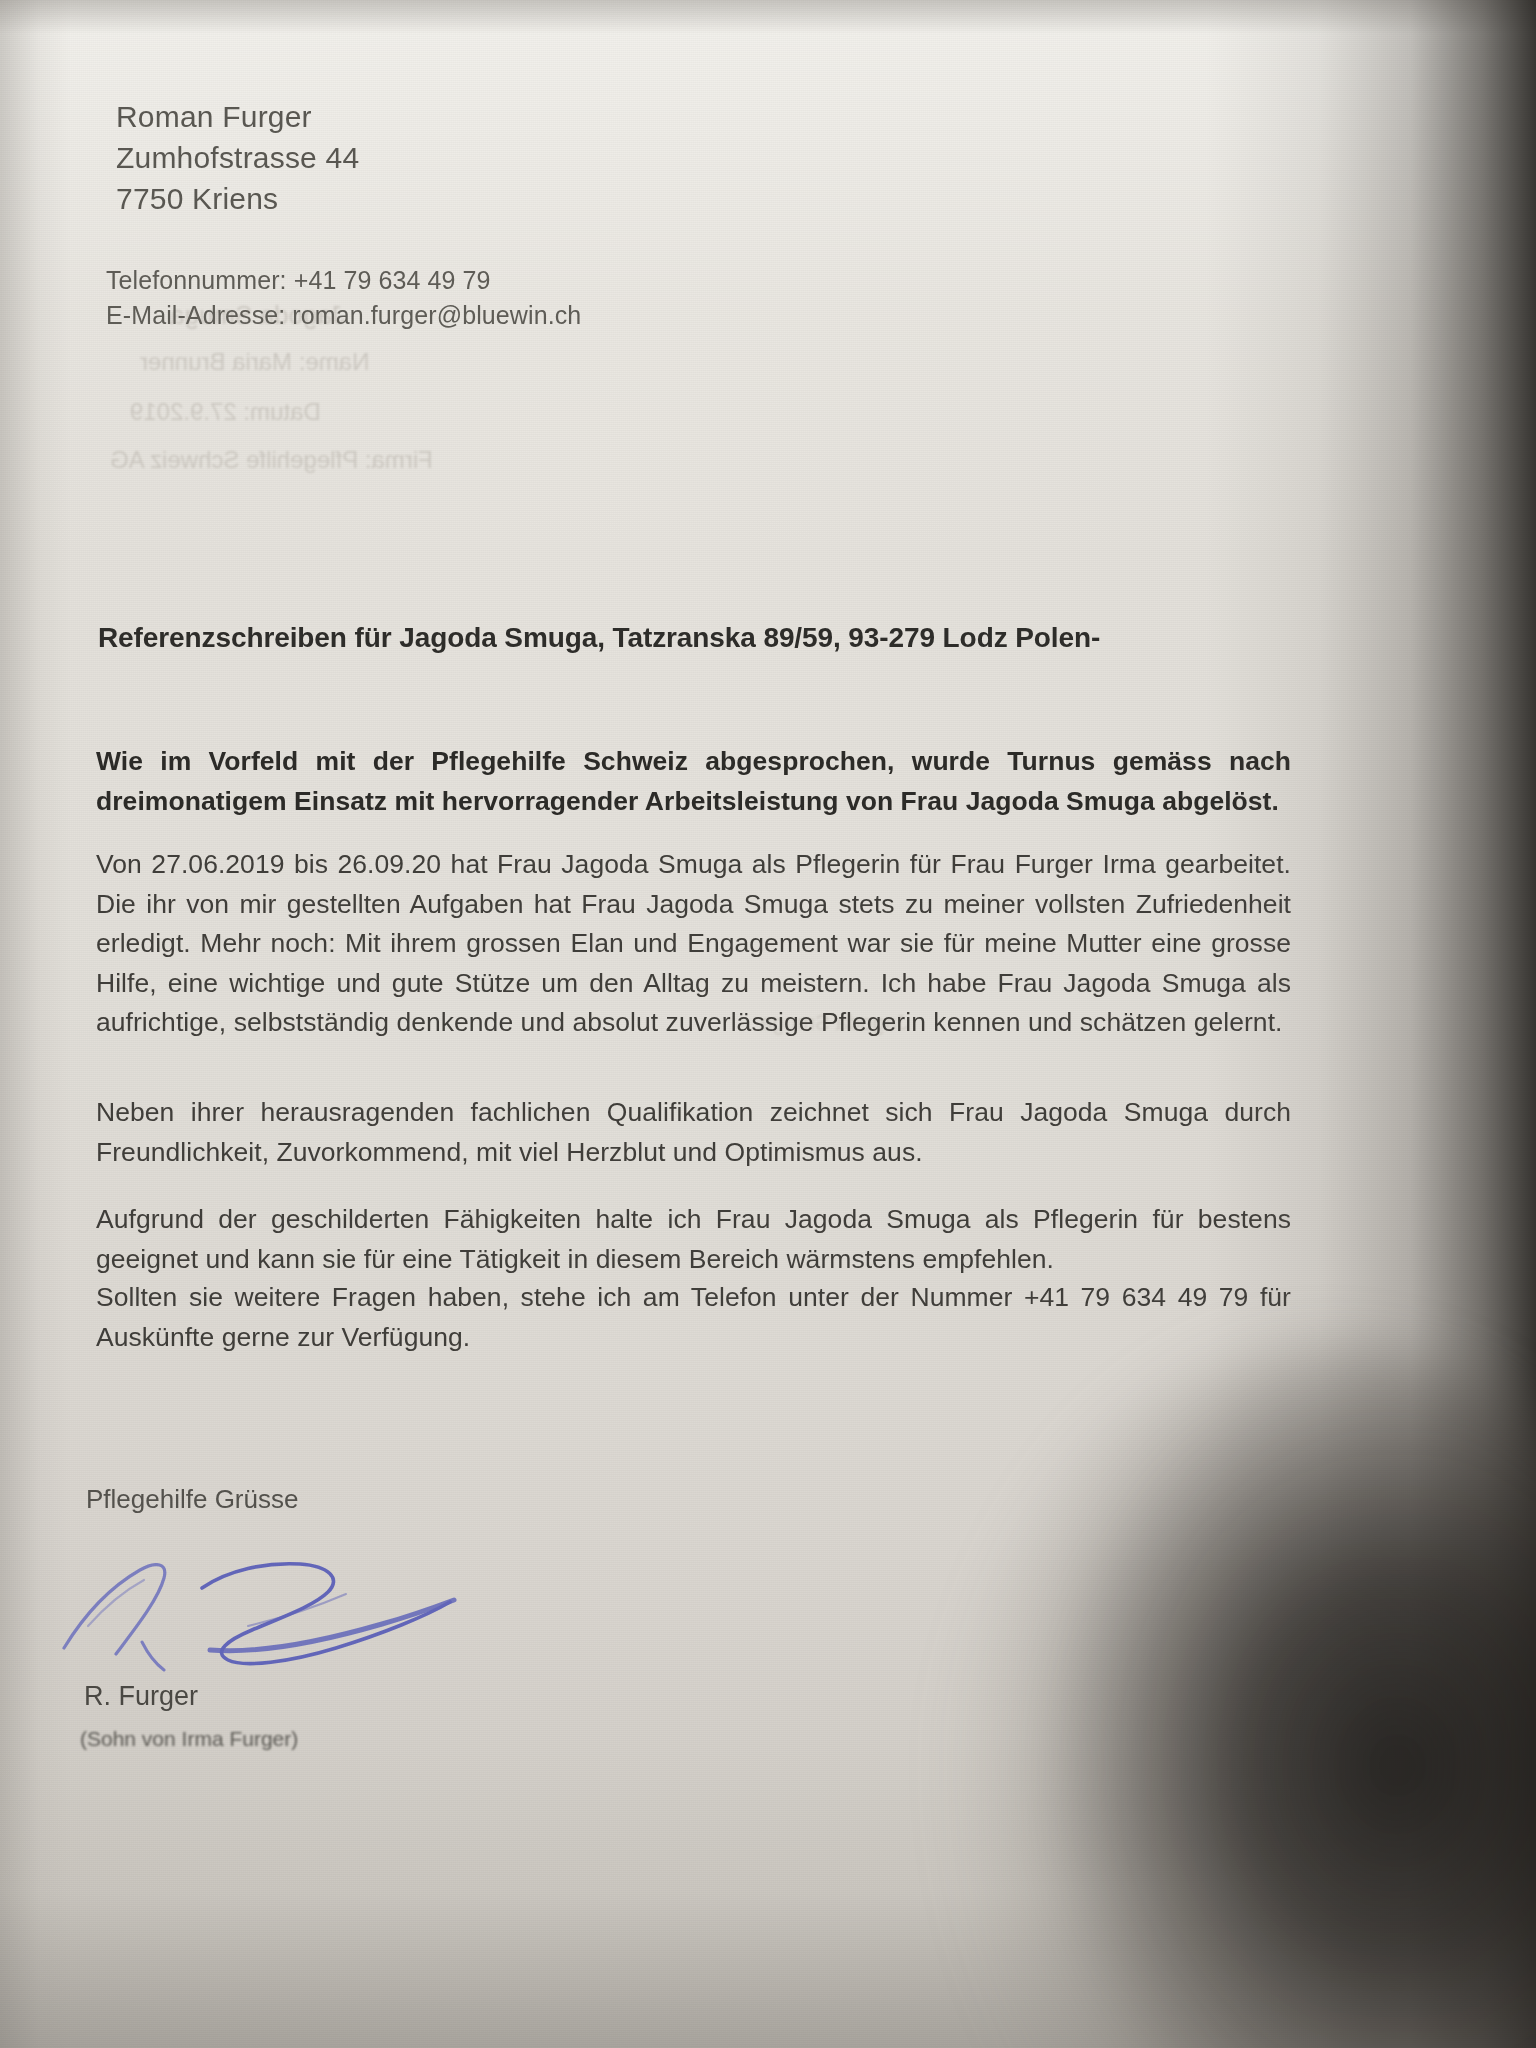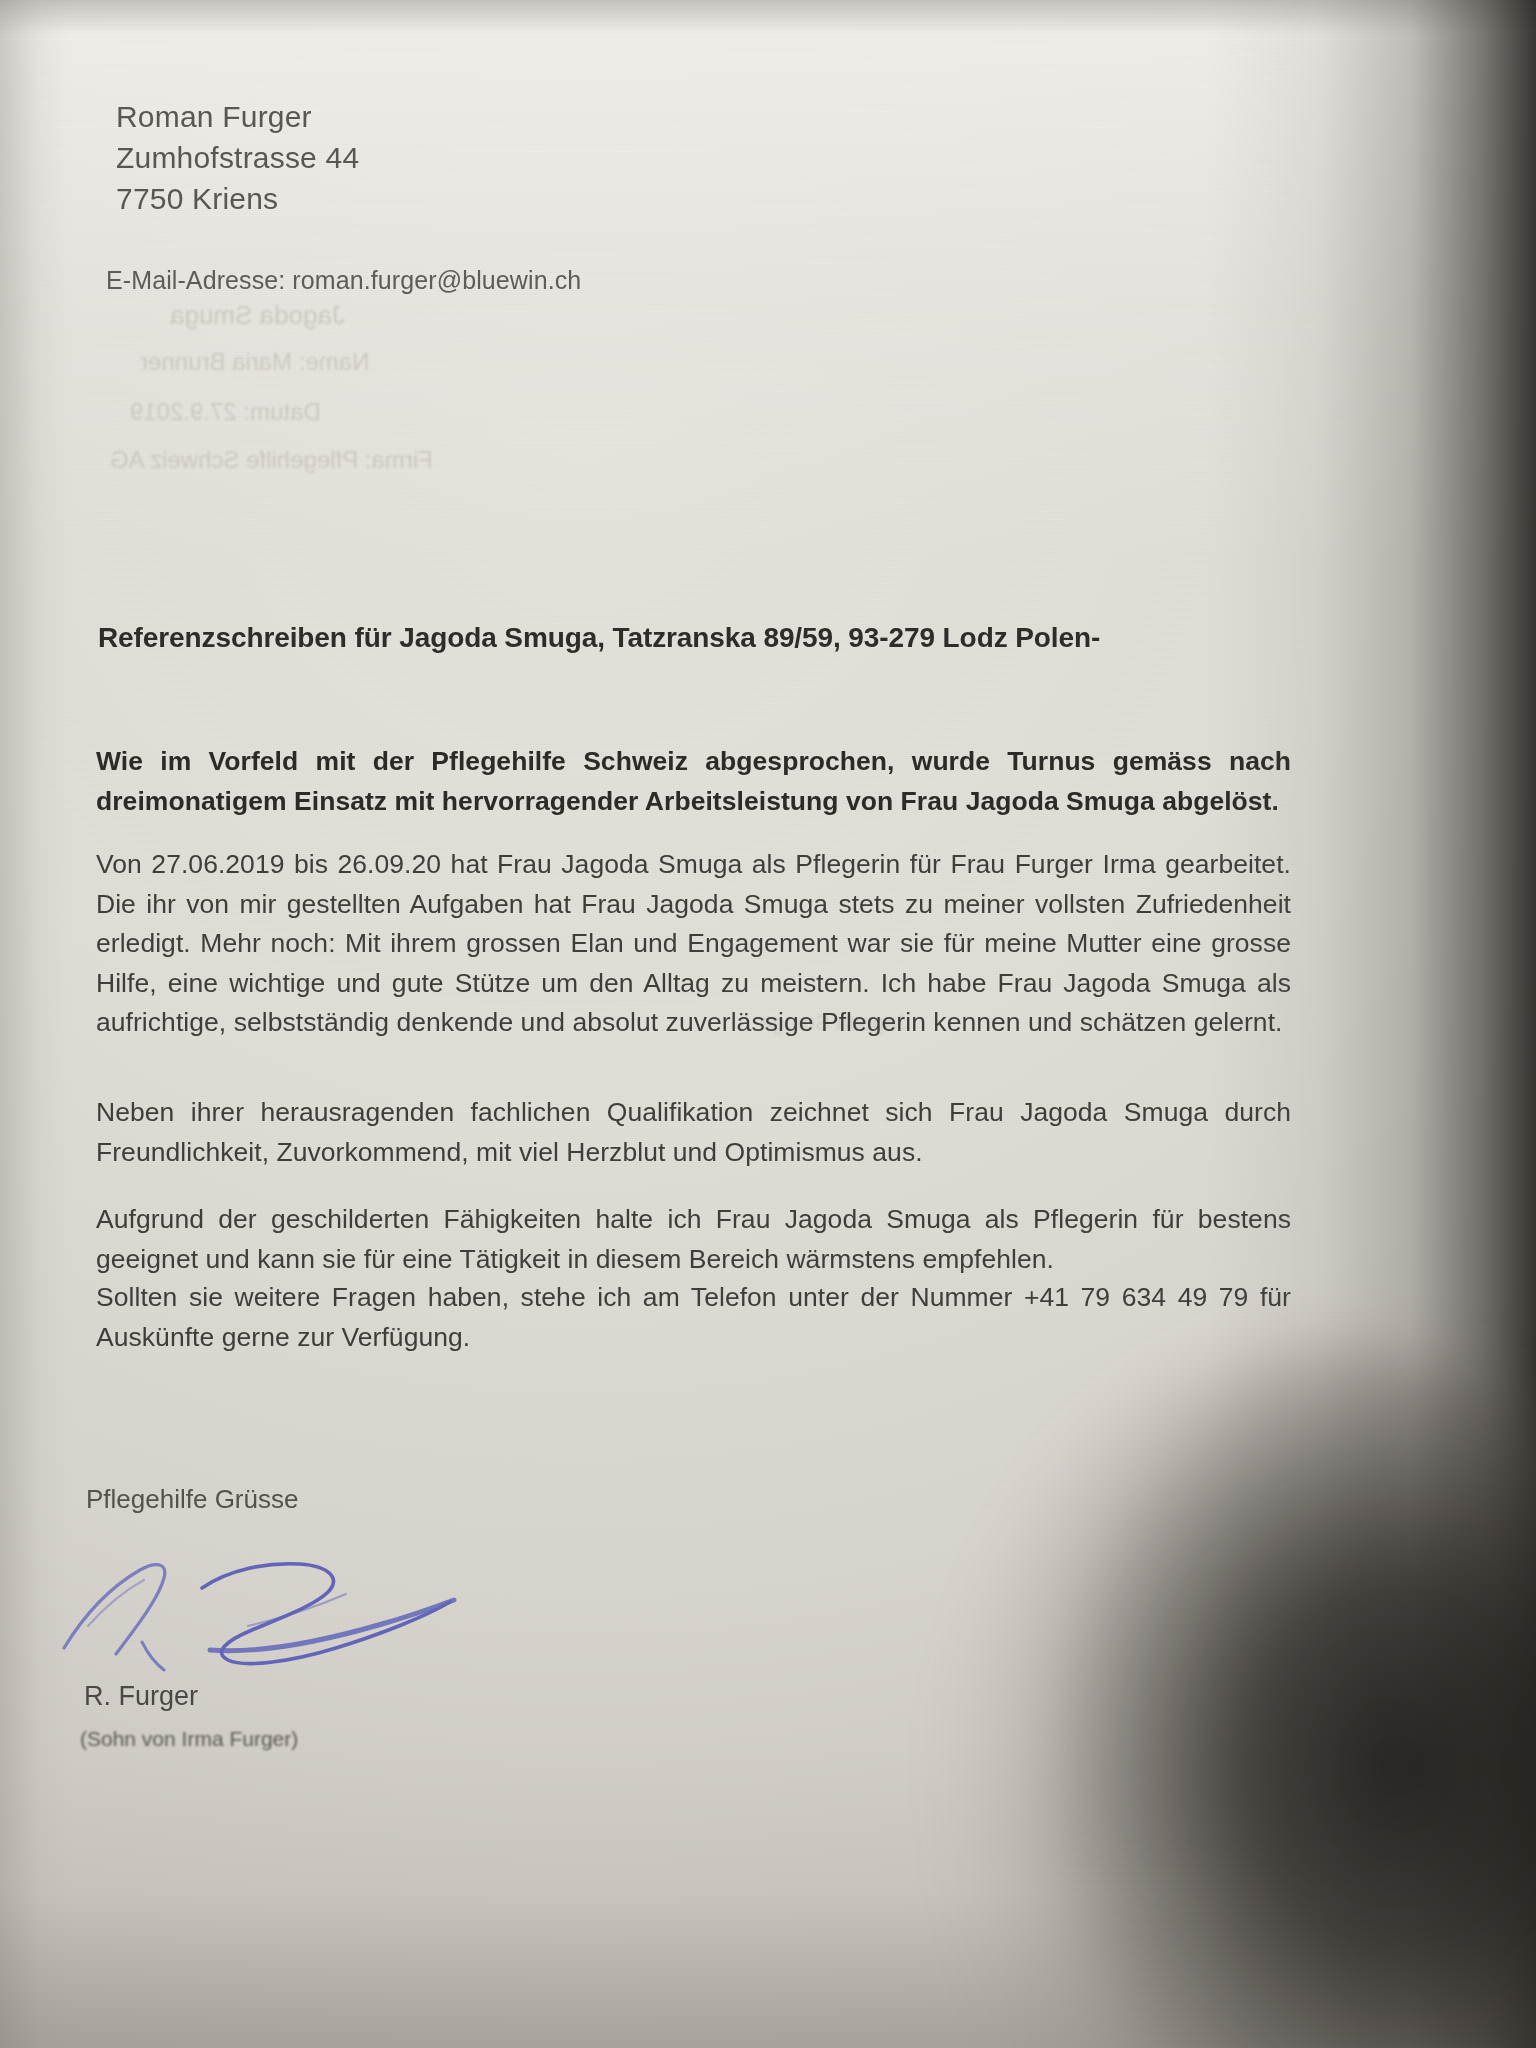--- a/index.html
+++ b/index.html
@@ -188,20 +188,21 @@
 
   <div class="content">
 
     <div class="blk sender blur-soft">
       <div>Roman Furger</div>
       <div>Zumhofstrasse 44</div>
       <div>7750 Kriens</div>
     </div>
 
     <div class="blk contact blur-soft">
+      <div>Telefonnummer: +41 79 634 49 79</div>
       <div>E-Mail-Adresse: roman.furger@bluewin.ch</div>
     </div>
 
     <div class="blk subject blur-soft">Referenzschreiben für Jagoda Smuga, Tatzranska 89/59, 93-279 Lodz Polen-</div>
 
     <div class="blk para bold p1 blur-soft">Wie im Vorfeld mit der Pflegehilfe Schweiz abgesprochen, wurde Turnus gemäss nach dreimonatigem Einsatz mit hervorragender Arbeitsleistung von Frau Jagoda Smuga abgelöst.</div>
     <div class="blk para p2 blur-soft">Von 27.06.2019 bis 26.09.20 hat Frau Jagoda Smuga als Pflegerin für Frau Furger Irma gearbeitet. Die ihr von mir gestellten Aufgaben hat Frau Jagoda Smuga stets zu meiner vollsten Zufriedenheit erledigt. Mehr noch: Mit ihrem grossen Elan und Engagement war sie für meine Mutter eine grosse Hilfe, eine wichtige und gute Stütze um den Alltag zu meistern. Ich habe Frau Jagoda Smuga als aufrichtige, selbstständig denkende und absolut zuverlässige Pflegerin kennen und schätzen gelernt.</div>
     <div class="blk para p3 blur-soft">Neben ihrer herausragenden fachlichen Qualifikation zeichnet sich Frau Jagoda Smuga durch Freundlichkeit, Zuvorkommend, mit viel Herzblut und Optimismus aus.</div>
     <div class="blk para p4 blur-soft">Aufgrund der geschilderten Fähigkeiten halte ich Frau Jagoda Smuga als Pflegerin für bestens geeignet und kann sie für eine Tätigkeit in diesem Bereich wärmstens empfehlen.</div>
     <div class="blk para p5 blur-soft">Sollten sie weitere Fragen haben, stehe ich am Telefon unter der Nummer +41 79 634 49 79 für Auskünfte gerne zur Verfügung.</div>

